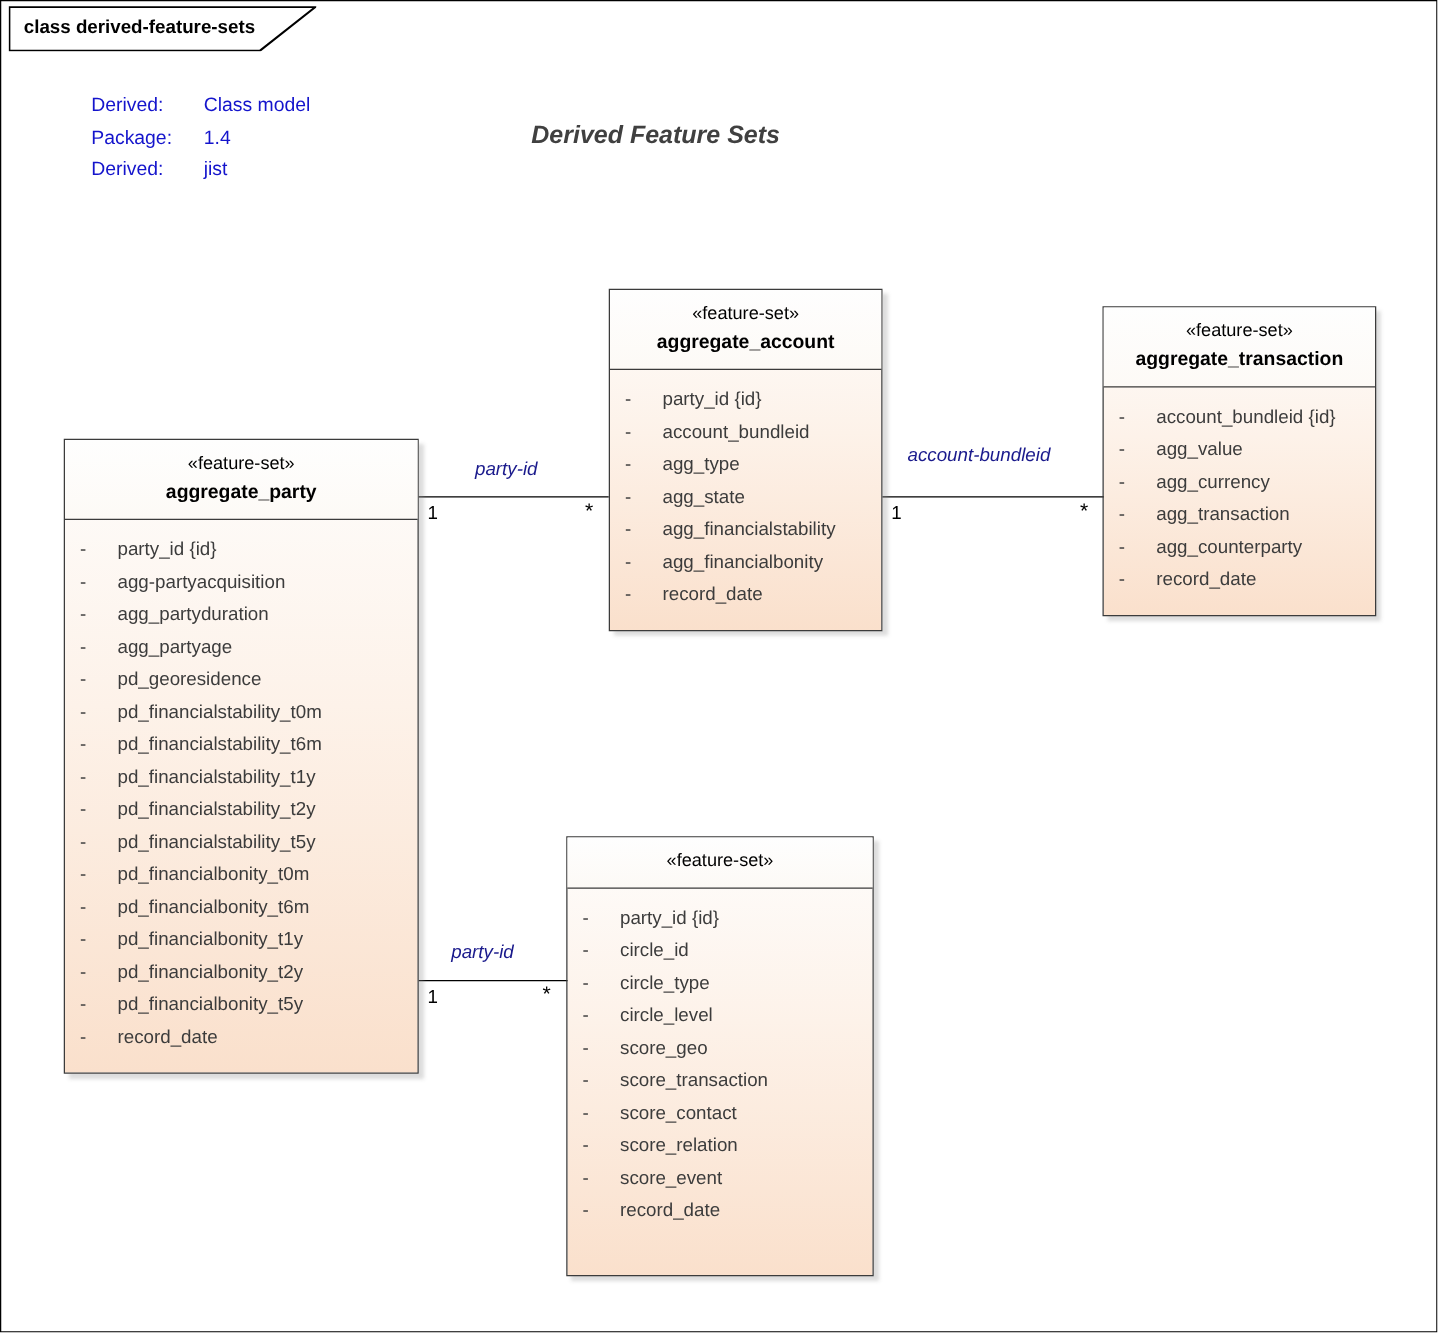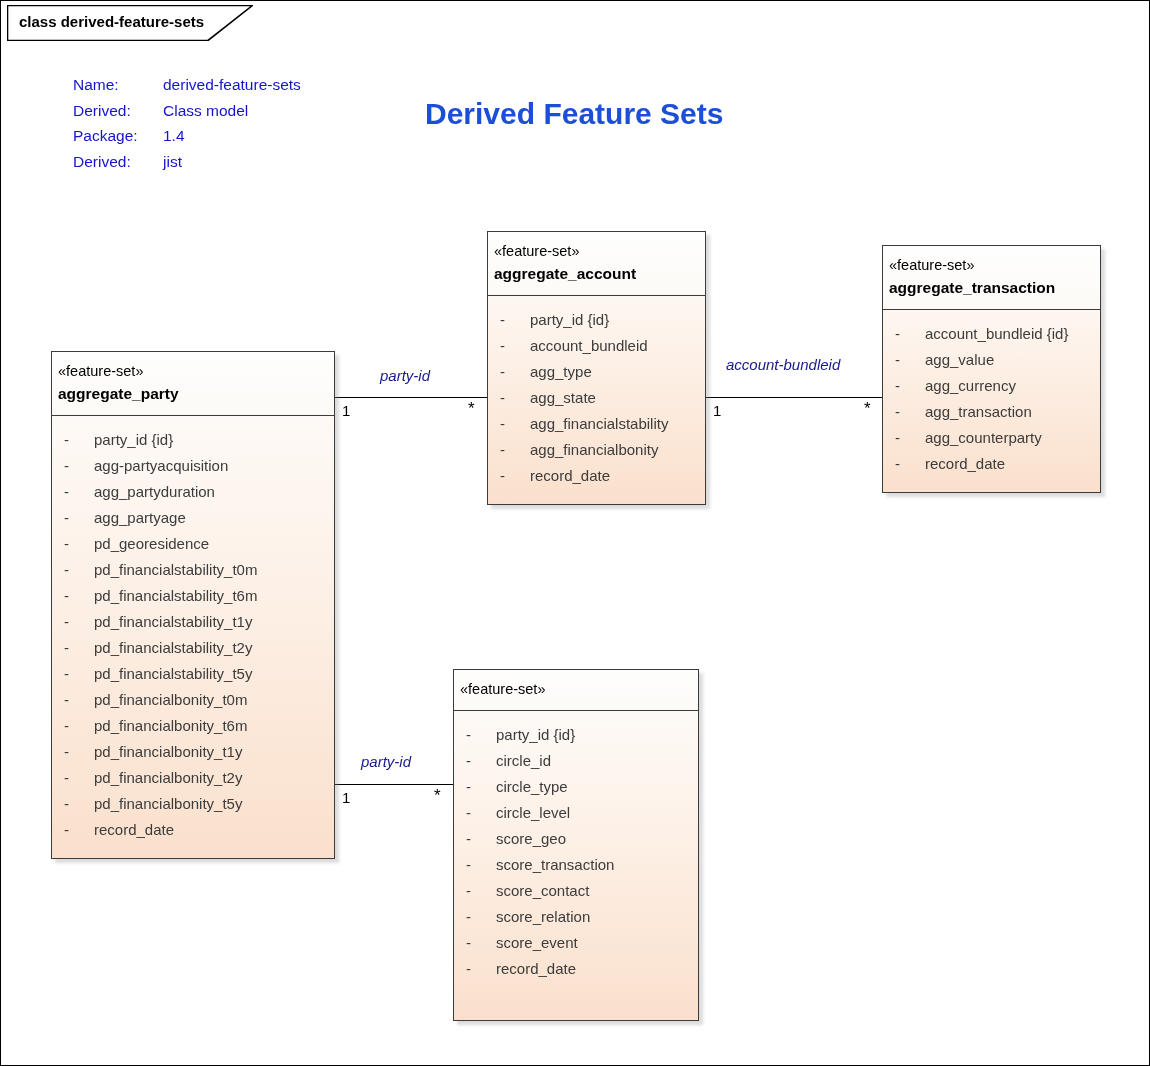--- a/index.html
+++ b/index.html
@@ -52,37 +52,39 @@
   .meta-row { display: block; white-space: nowrap; }
   .meta-key {
     display: inline-block;
     width: 90px;
   }
   .meta-val { display: inline-block; }
   .diagram-title-inner {
     position: absolute;
     left: 424px;
     top: 96px;
-    font-size: 30px;
+    font-size: 20px;
     font-weight: bold;
-    color: #1d4ed8;
-    white-space: nowrap;
+    color: #404040;
+    white-space: nowrap;
+    font-style: italic;
   }
 
   
   .uml-class {
     position: absolute;
     box-sizing: border-box;
     border: 1px solid #3b3b3b;
     background: linear-gradient(to bottom, #fefdfc 0%, #fdf2e9 42%, #fae0cc 100%);
     box-shadow: 4px 4px 3px rgba(140,140,140,0.30);
   }
   .uml-header {
     box-sizing: border-box;
     border-bottom: 1px solid #3b3b3b;
+    text-align: center;
     padding: 9px 6px 10px 6px;
     background: linear-gradient(to bottom, #fefefe 0%, #fdfaf6 100%);
   }
   .uml-stereotype {
     display: block;
     font-size: 14.5px;
     color: #000000;
     line-height: 21px;
   }
   .uml-name {
@@ -146,23 +148,20 @@
 
   <div class="frame-tab">
     <svg width="246" height="36" viewBox="0 0 246 36">
       <path d="M0.5,0.5 L222.5,0.5 L245.5,0.5 L245.5,1 L223,23 L201,35.5 L0.5,35.5 Z" fill="#ffffff" stroke="none"></path>
       <path d="M0.5,0.5 L245.5,0.5 L201,35.5 L0.5,35.5 Z" fill="none" stroke="#000000" stroke-width="1.6"></path>
     </svg>
     <span class="frame-tab-label">class derived-feature-sets</span>
   </div>
 
   <div class="meta">
-    <span class="meta-row">
-      <span class="meta-key">Name:</span><span class="meta-val">derived-feature-sets</span>
-    </span>
     <span class="meta-row">
       <span class="meta-key">Derived:</span><span class="meta-val">Class model</span>
     </span>
     <span class="meta-row">
       <span class="meta-key">Package:</span><span class="meta-val">1.4</span>
     </span>
     <span class="meta-row">
       <span class="meta-key">Derived:</span><span class="meta-val">jist</span>
     </span>
   </div>

